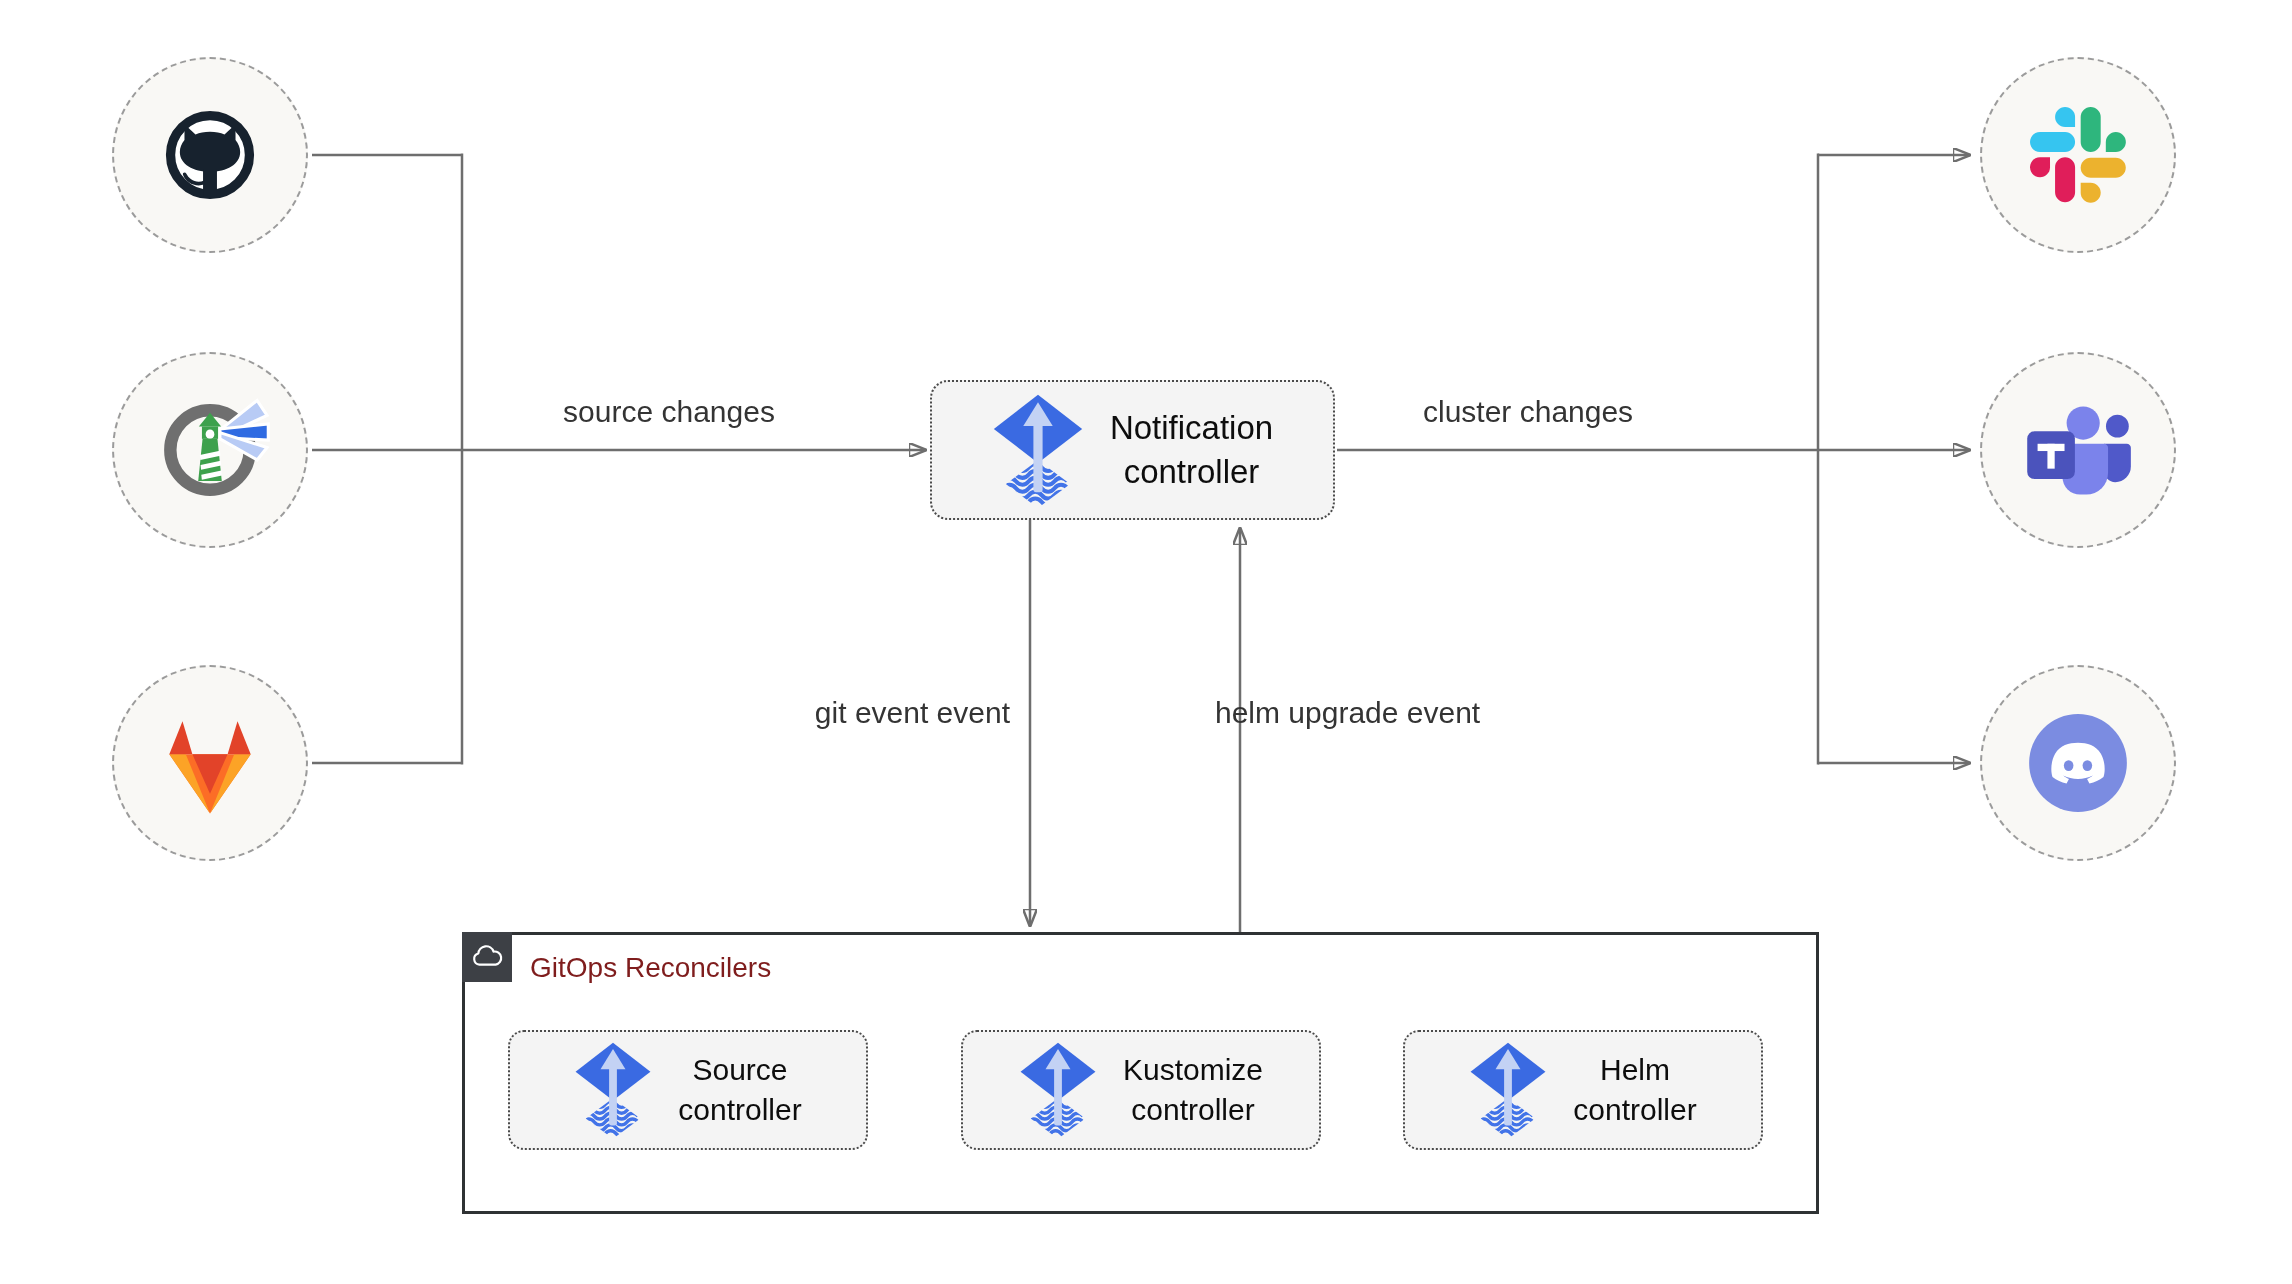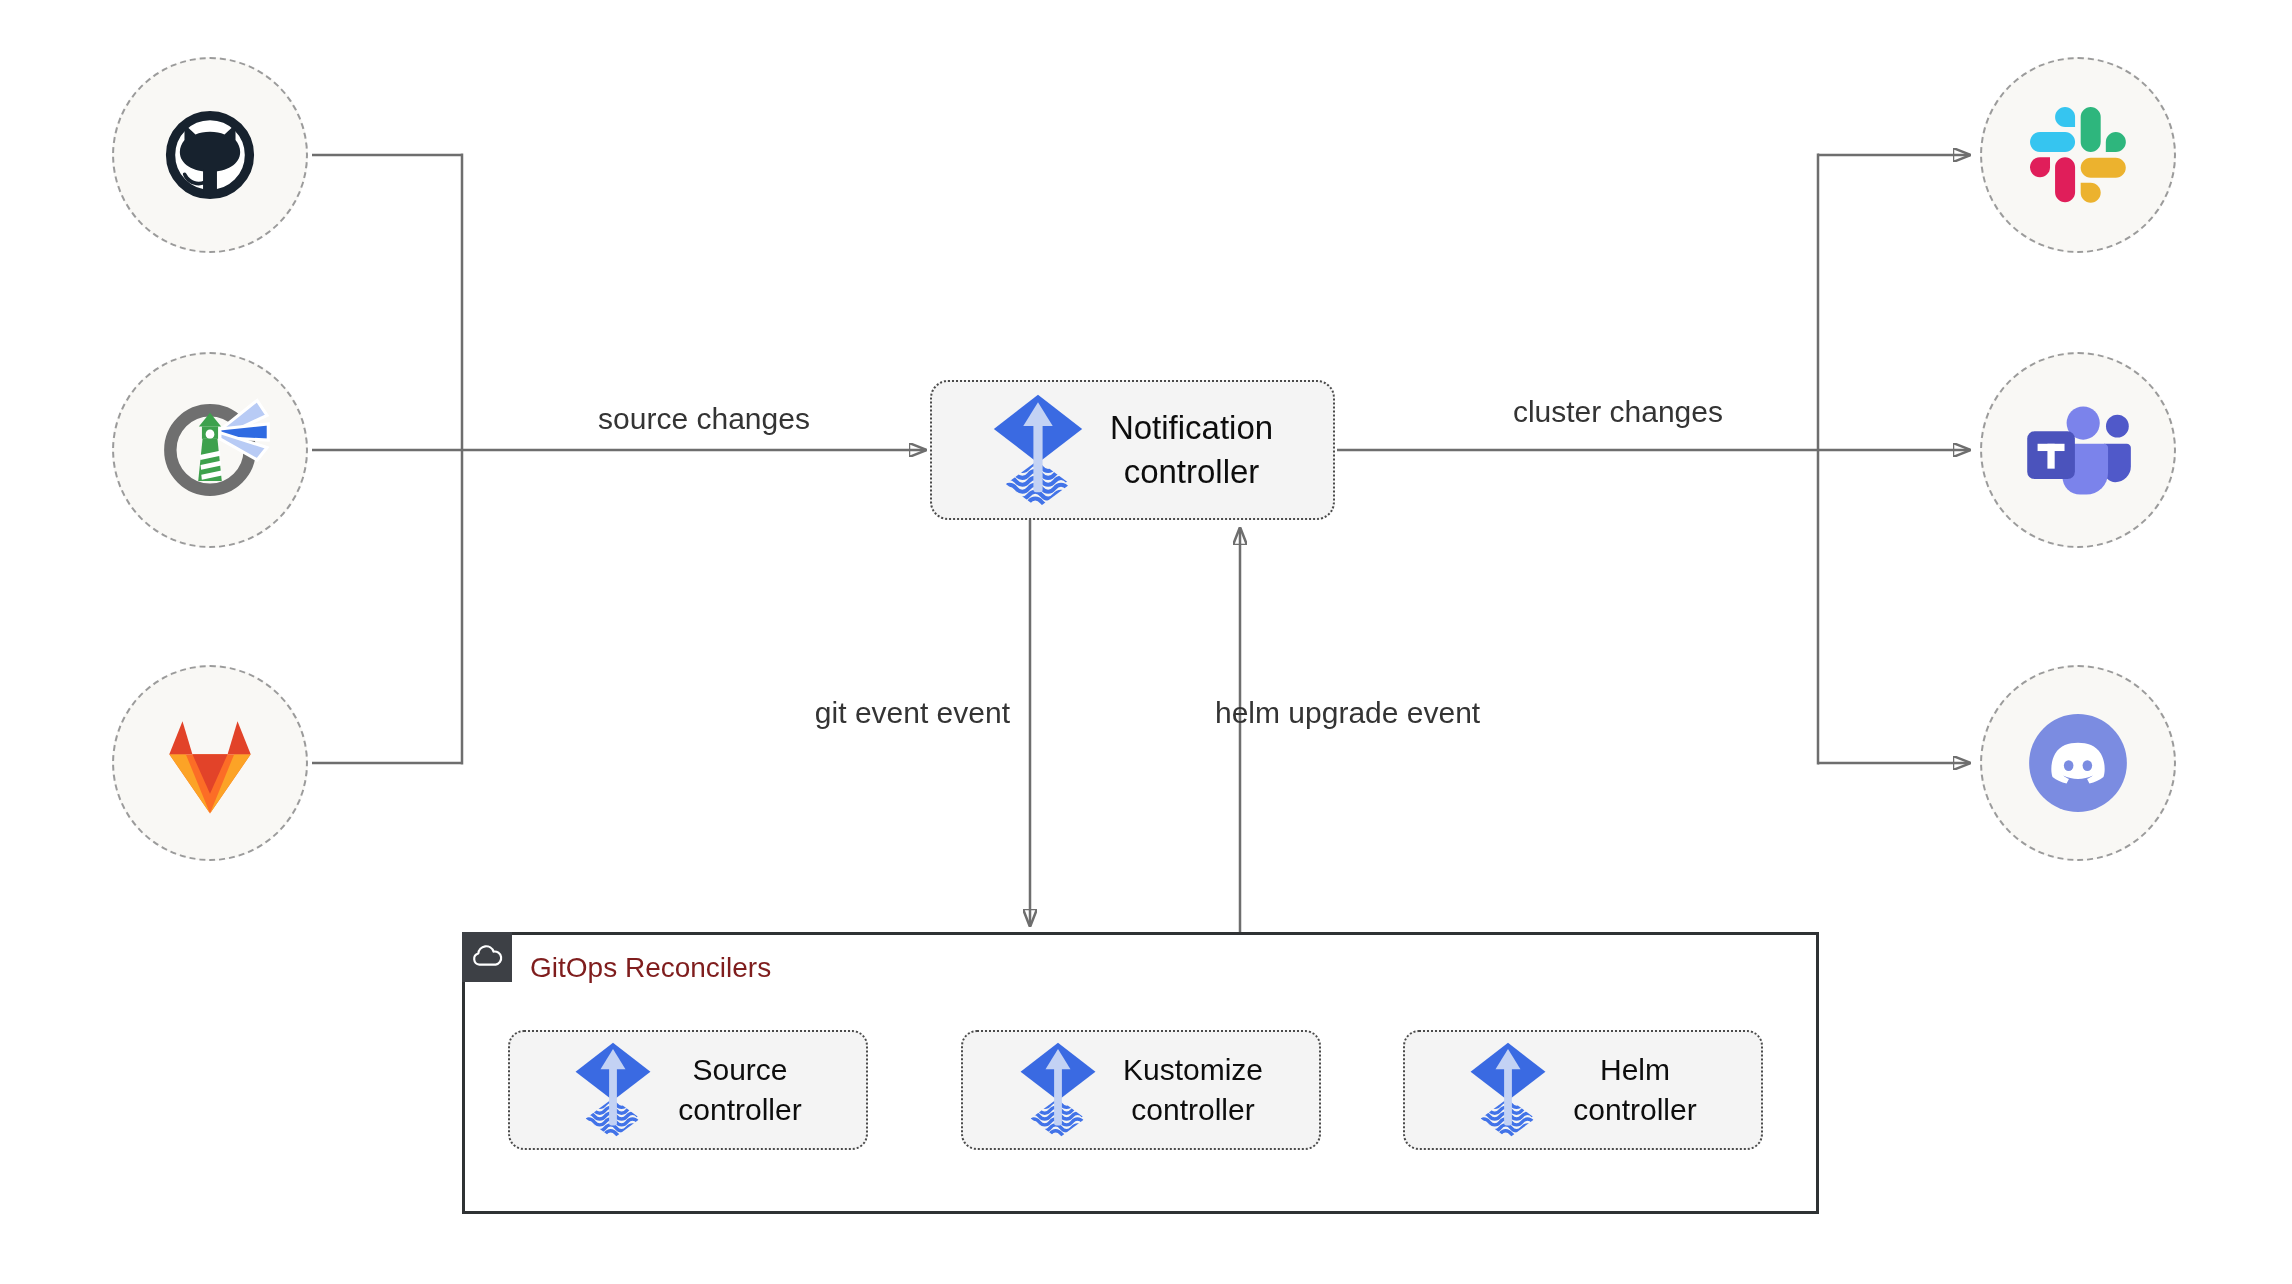--- a/index.html
+++ b/index.html
@@ -25,22 +25,22 @@
   .node .label { text-align:center; color:#0d0d0d; white-space:pre-line; line-height:1.32; }
   .node-notification { left:930px; top:380px; width:405px; height:140px; }
   .node-notification .label { font-size:33px; }
   .node-controller { top:1030px; width:360px; height:120px; border-radius:16px; gap:26px; }
   .node-controller .label { font-size:30px; }
   .node-source    { left:508px;  }
   .node-kustomize { left:961px;  }
   .node-helm      { left:1403px; }
 
   .edge-label { position:absolute; color:#343434; font-size:30px; line-height:1.1; }
-  .lbl-source-changes { left:554px;  top:395px; width:300px; text-align:center;margin-top:7px; }
-  .lbl-cluster-changes{ left:1423px; top:395px; width:300px; text-align:right; }
+  .lbl-source-changes { left:519px;  top:395px; width:300px; text-align:center; }
+  .lbl-cluster-changes{ left:1423px; top:395px; width:300px; text-align:left; }
   .lbl-git-push       { left:760px;  top:696px; width:250px; text-align:right; }
   .lbl-helm-upgrade   { left:1215px; top:696px; width:330px; text-align:left; }
 
   .group-box {
     position:absolute; left:462px; top:932px; width:1357px; height:282px;
     background:#ffffff; border:3px solid #2f3234;
   }
   .group-badge {
     position:absolute; left:462px; top:932px; width:50px; height:50px;
     background:#3d4045; display:flex; align-items:center; justify-content:center;

